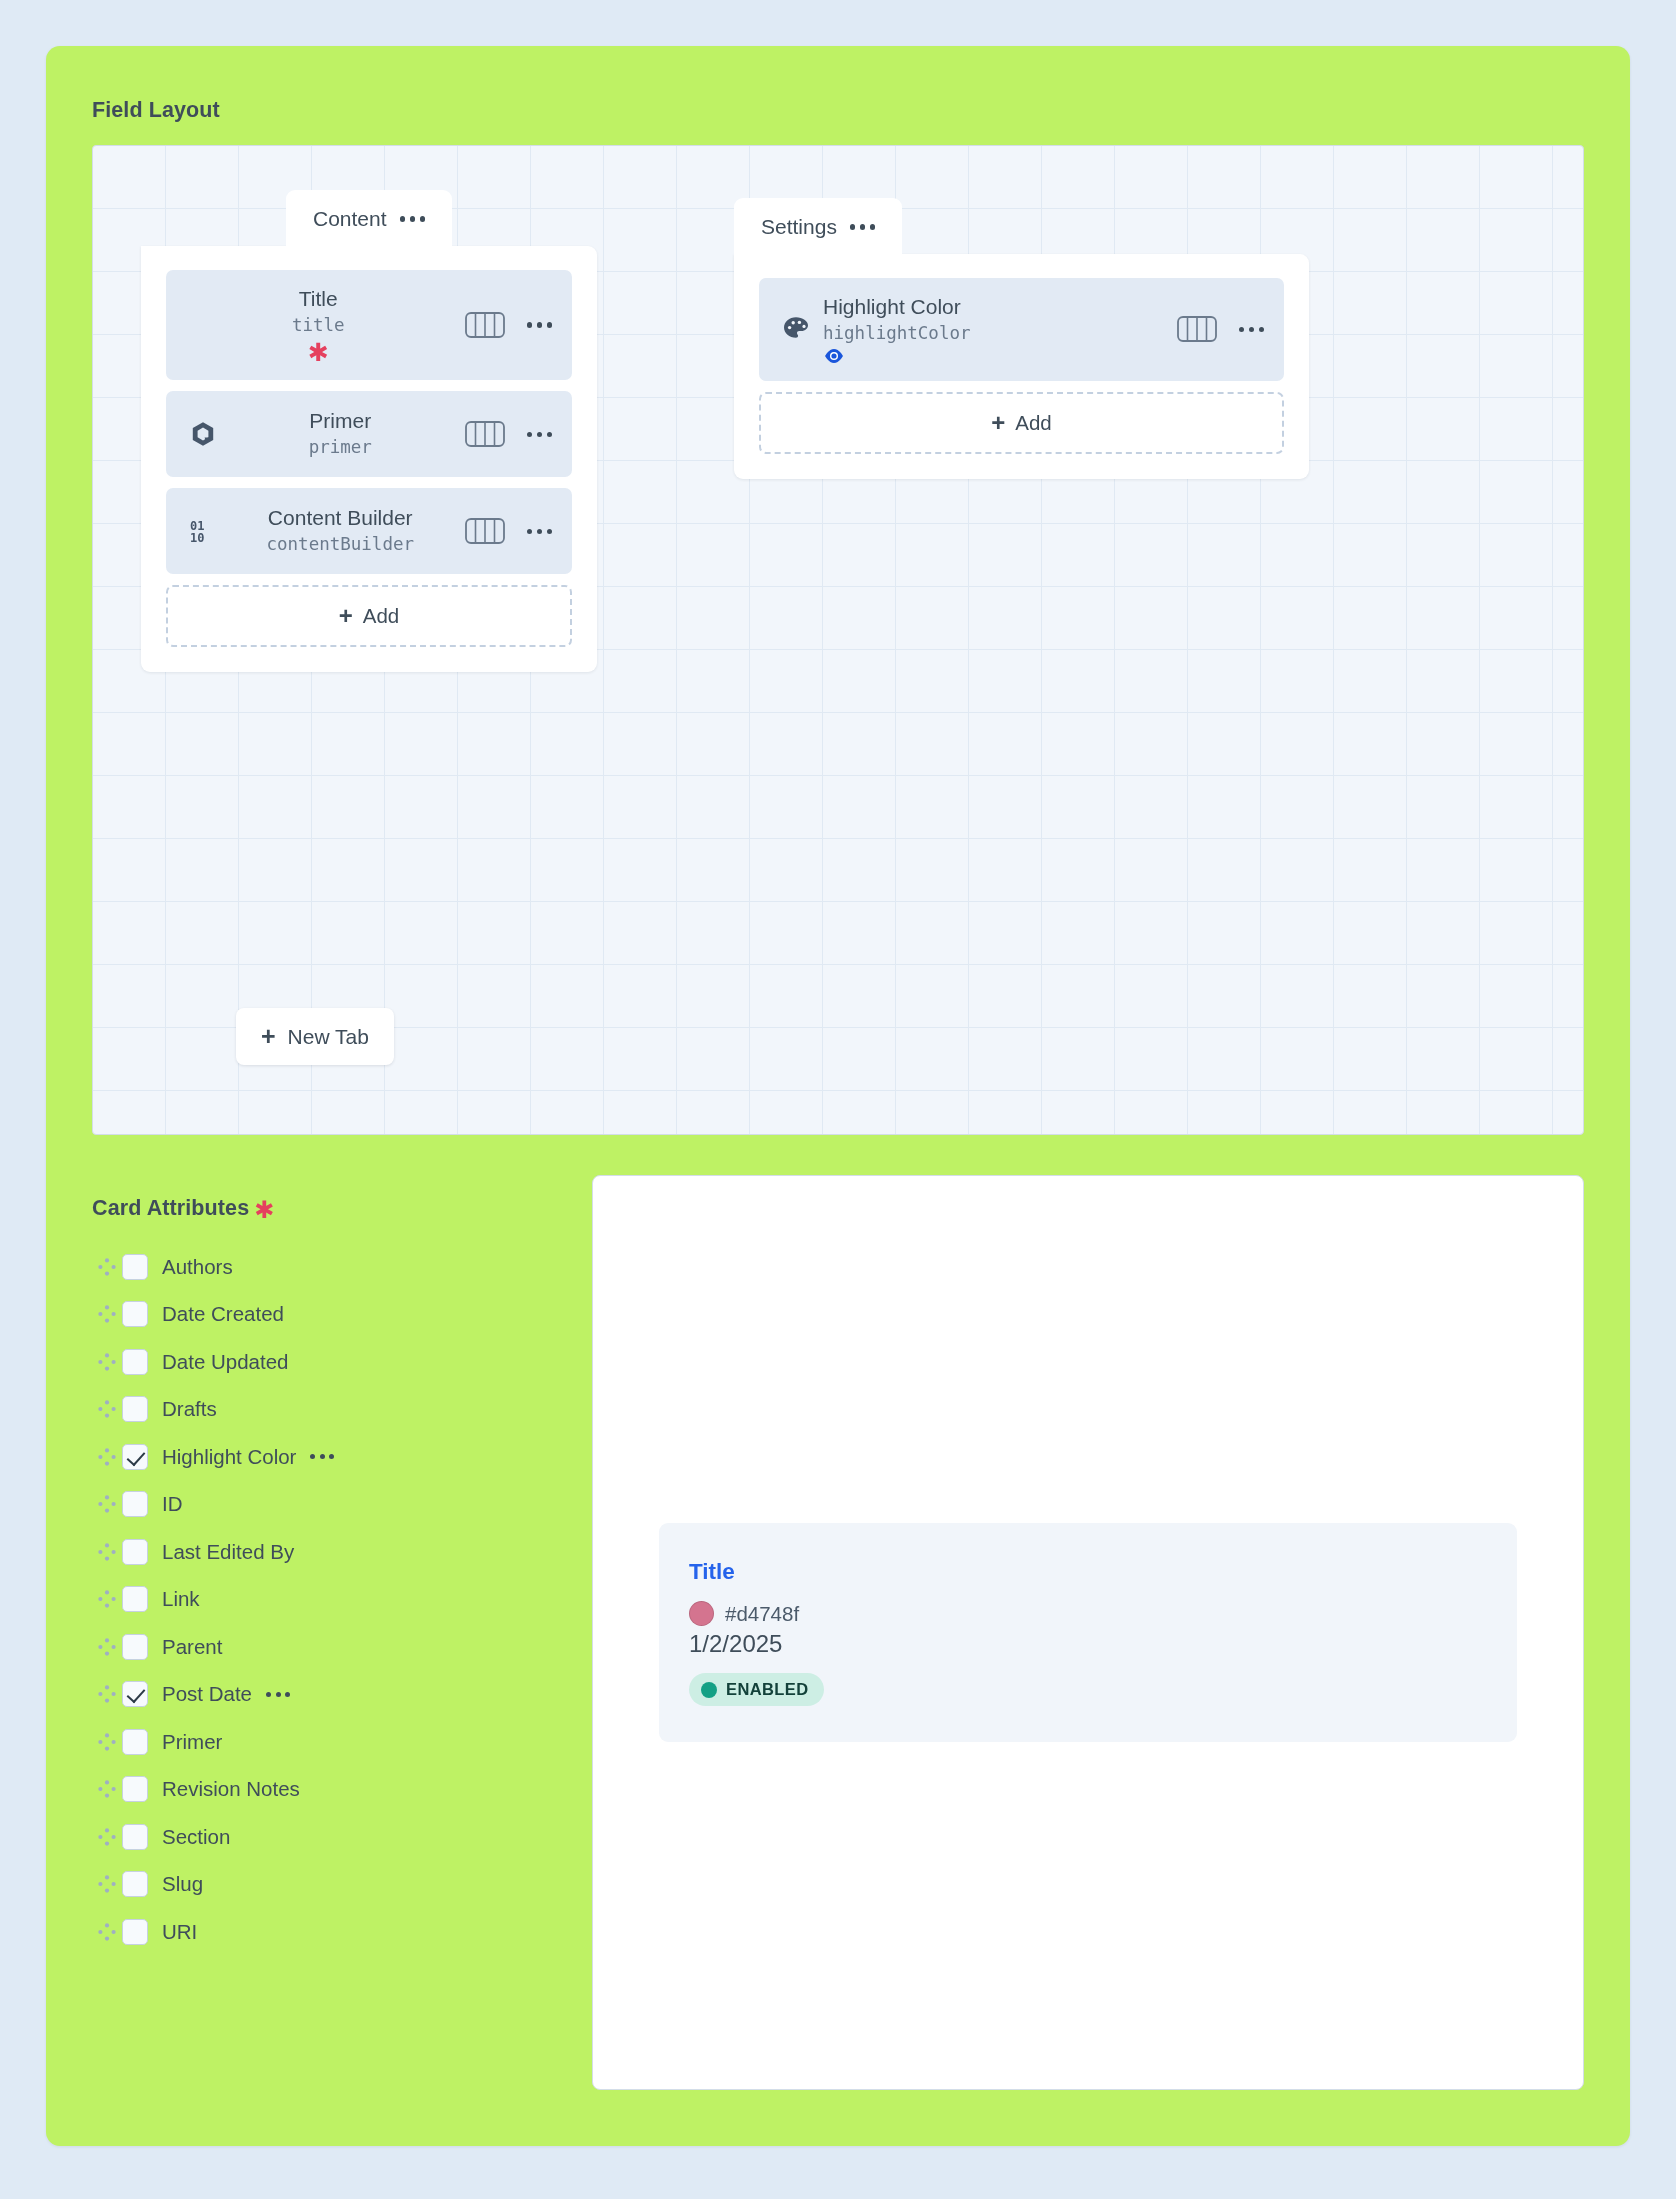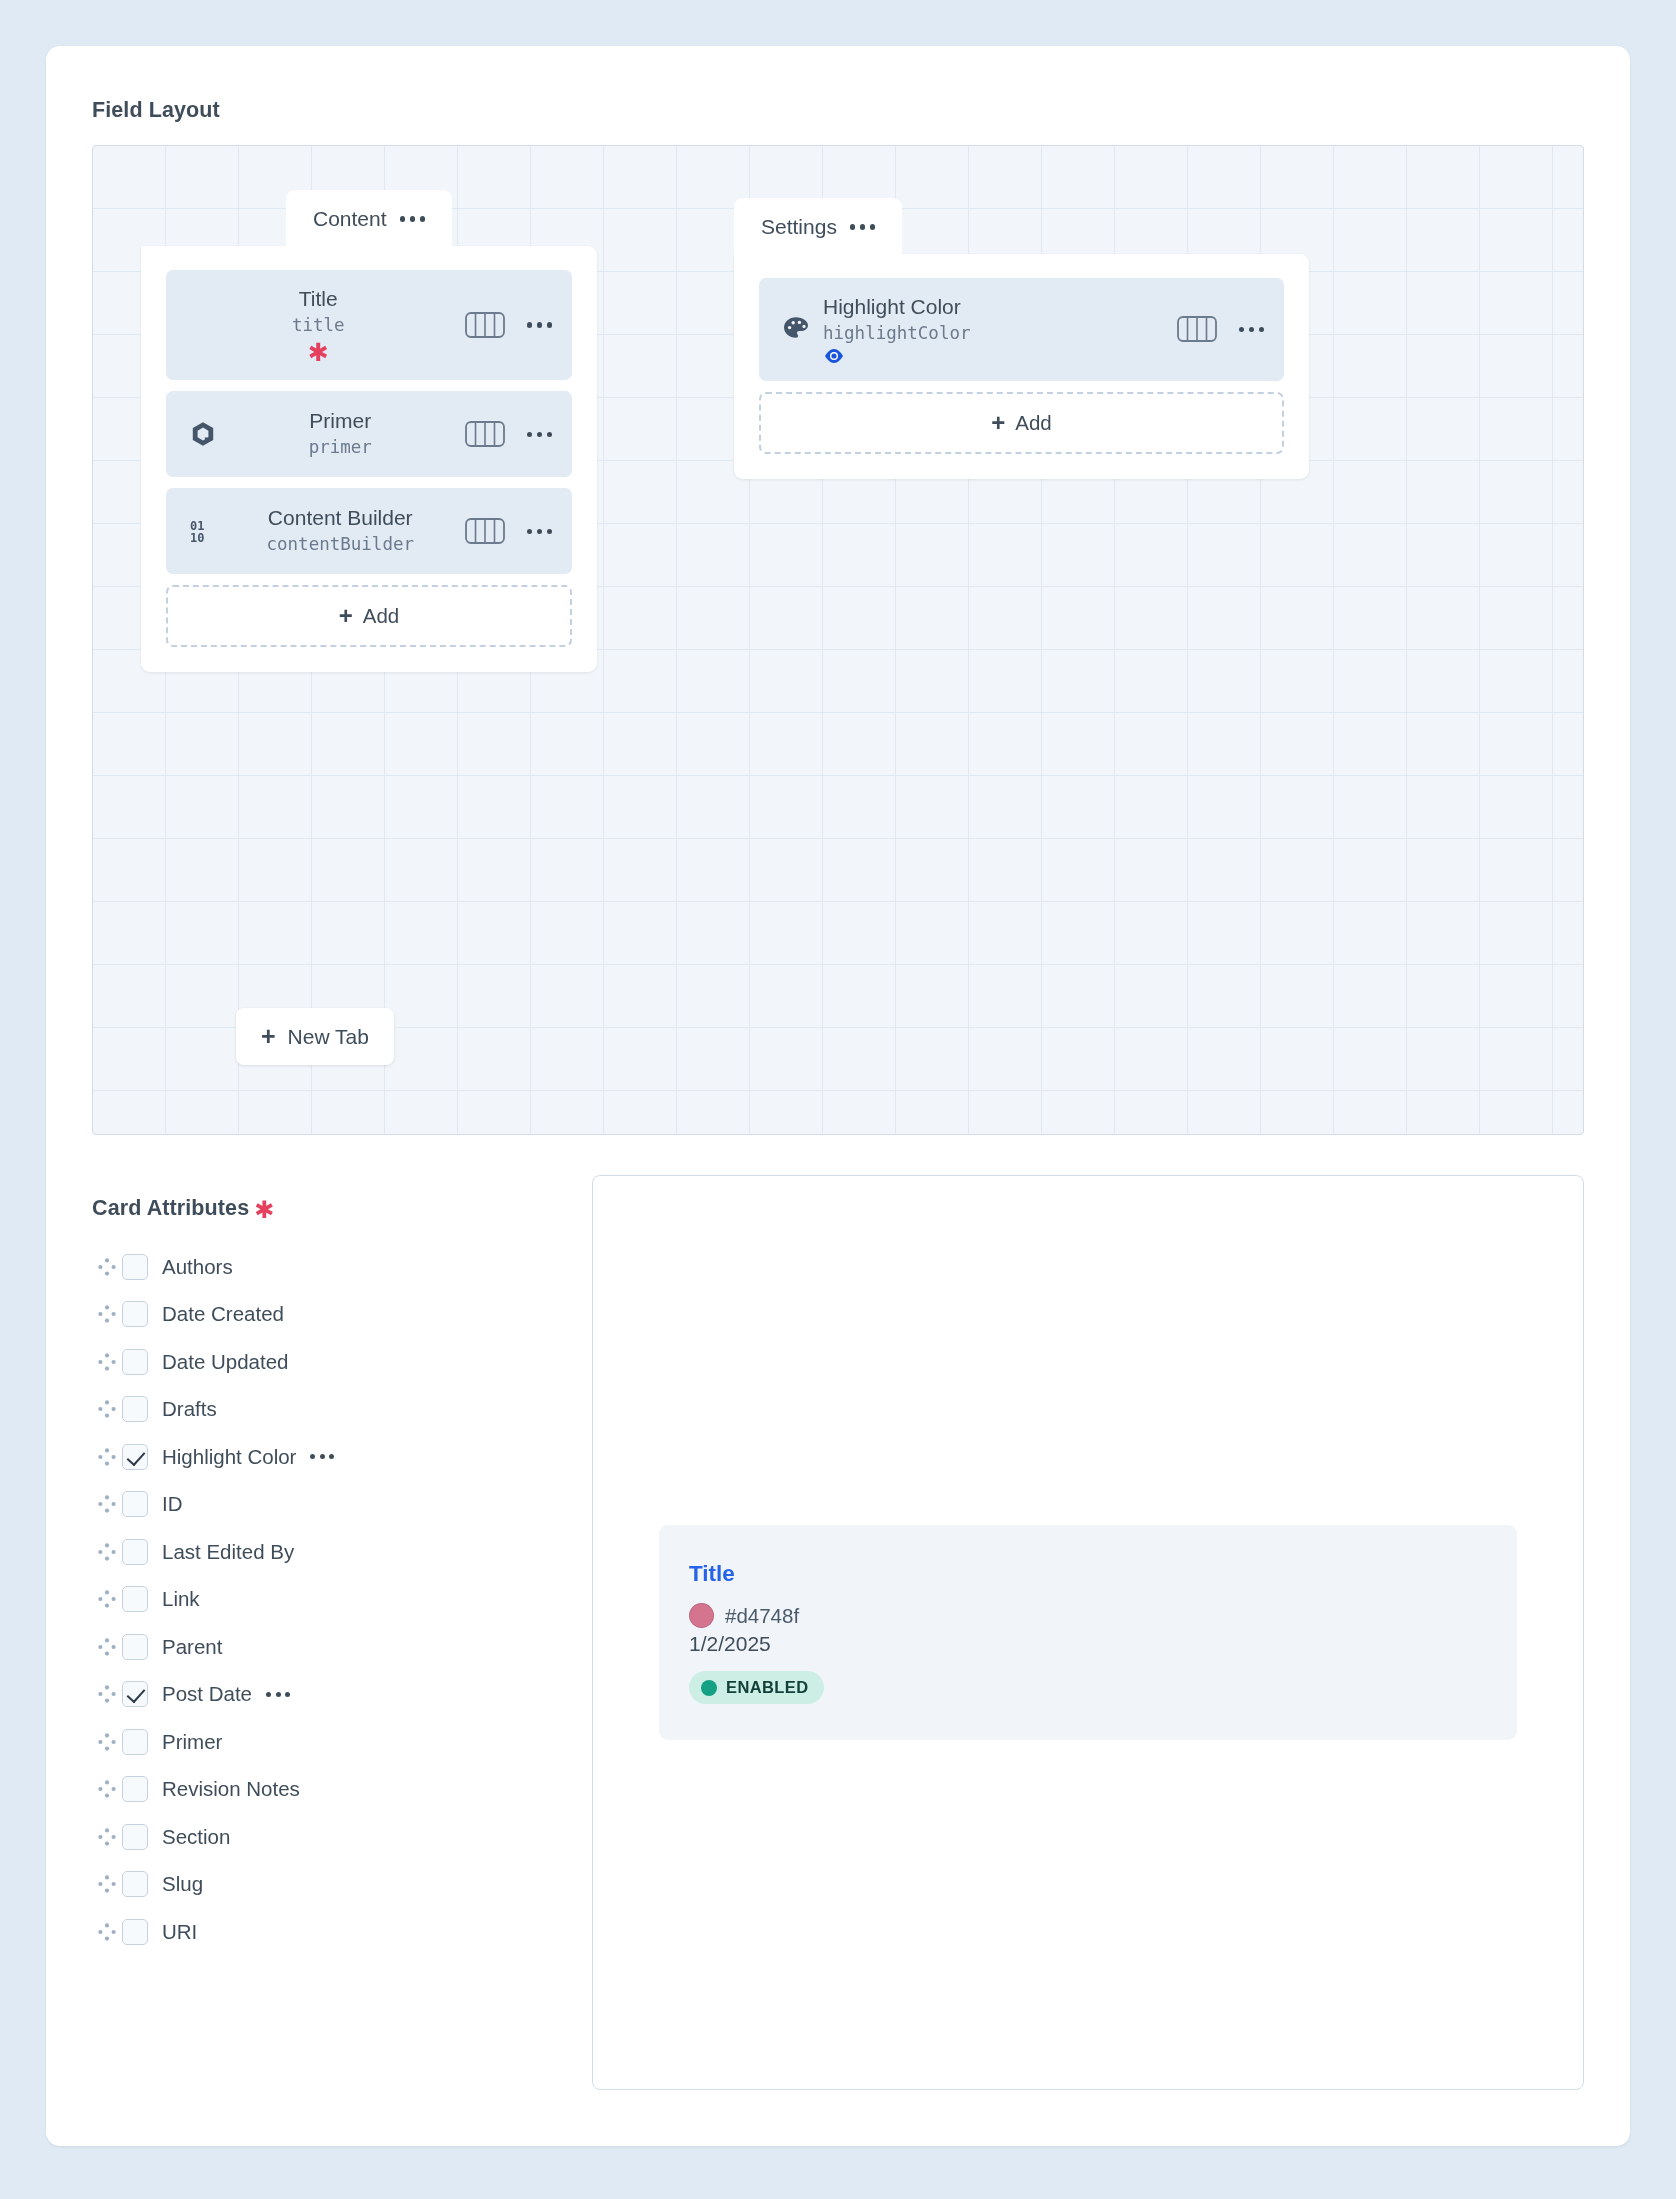--- a/index.html
+++ b/index.html
@@ -12,21 +12,21 @@
     -webkit-font-smoothing: antialiased;
   }
 
   .page {
     width: 1676px;
     height: 2199px;
     padding: 46px 46px;
   }
 
   .panel {
-    background: #ffffff;
+    background: #bef264;
     border-radius: 14px;
     width: 1584px;
     height: 2100px;
     padding: 52px 46px 40px 46px;
     box-shadow: 0 1px 3px rgba(31,41,55,.08);
   }
 
   
   .section-title {
     font-size: 21.5px;
@@ -235,21 +235,21 @@
   }
   .pc-color {
     display: flex; align-items: center; gap: 11px;
     margin-bottom: 4px;
   }
   .pc-swatch {
     width: 25px; height: 25px; border-radius: 50%;
     border: 1px solid rgba(0,0,0,.12);
   }
   .pc-hex { font-size: 20.5px; color: #4b5a6a; }
-  .pc-date { font-size: 21px; color: #3f4d5a; margin-bottom: 15px; }
+  .pc-date { font-size: 24px; color: #3f4d5a; margin-bottom: 15px; }
   .pc-badge {
     display: inline-flex; align-items: center; gap: 9px;
     background: #cdeee4;
     color: #13413a;
     border-radius: 999px;
     padding: 7px 15px 7px 12px;
     font-size: 16.5px;
     font-weight: bold;
     letter-spacing: .4px;
   }

